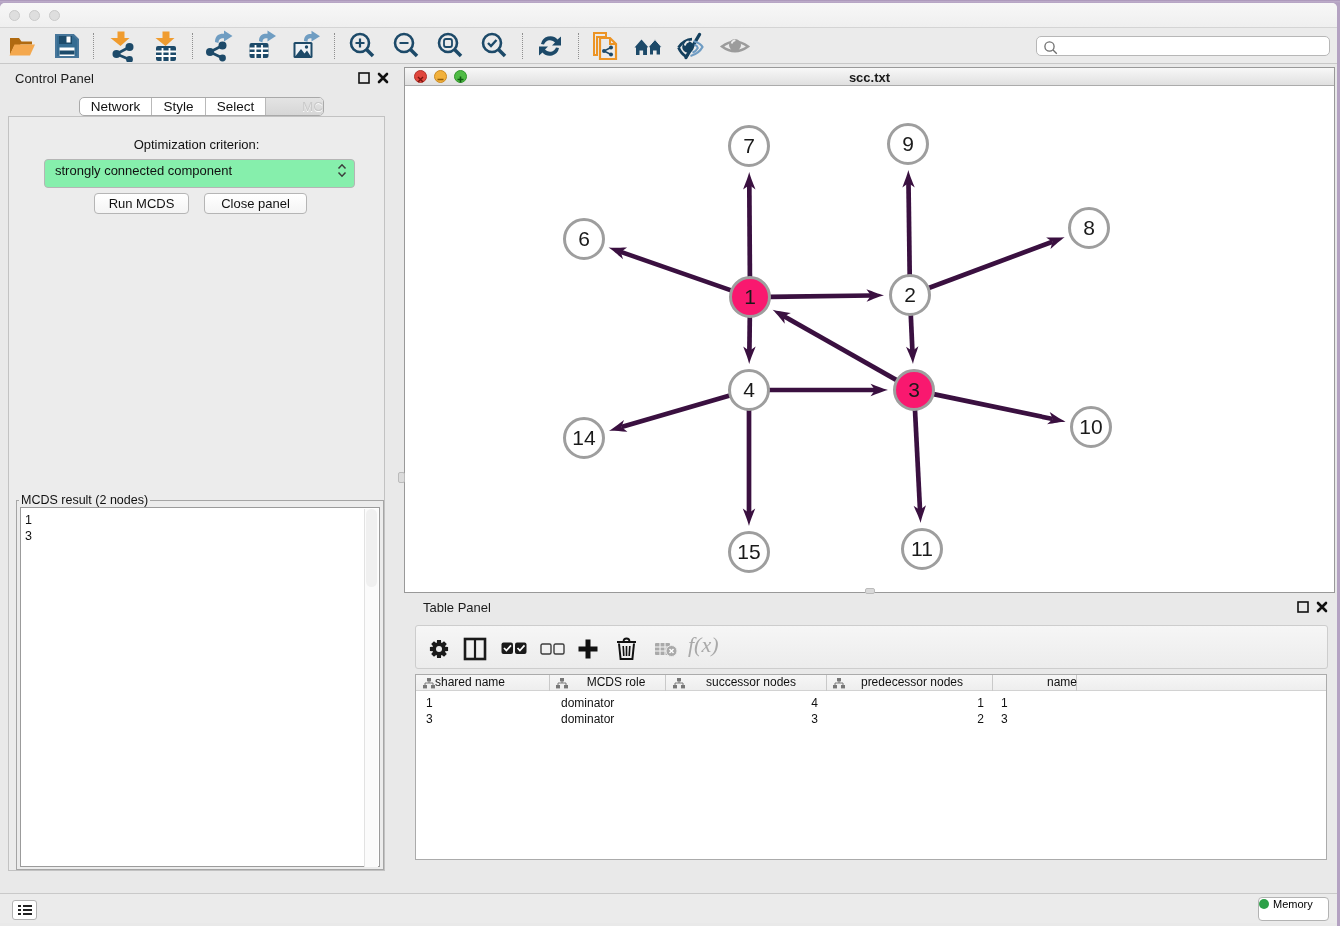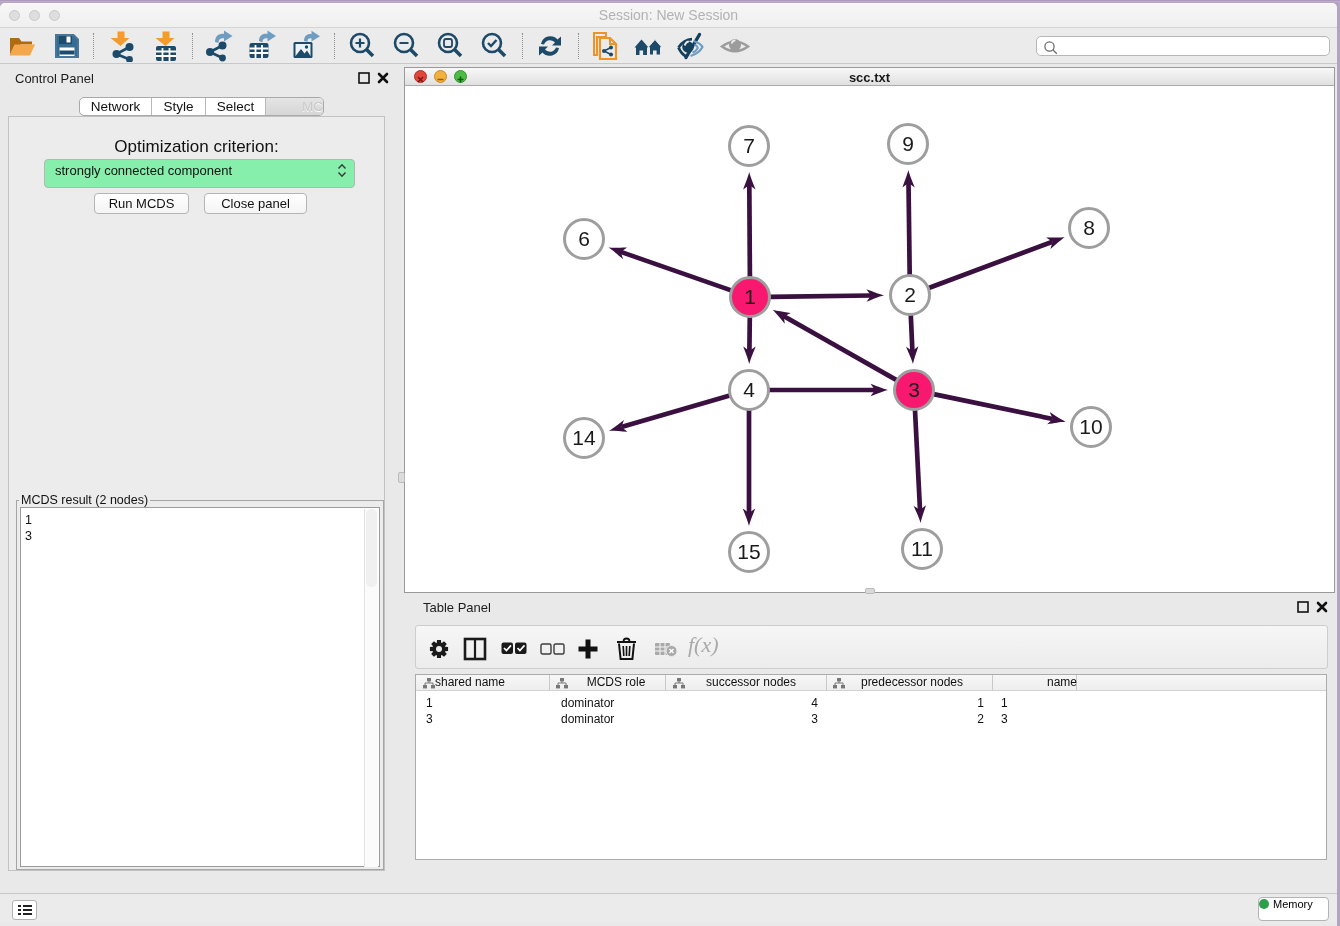--- a/index.html
+++ b/index.html
@@ -44,21 +44,20 @@
 text.nl { font-family:"Liberation Sans",sans-serif; font-size:21px; fill:#1a1a1a; text-anchor:middle; }
 svg.graph { transform:translateZ(0); }
 </style>
 </head>
 <body>
 <div id="app">
   <div id="titlebar">
     <div class="tl" style="left:9px;"></div>
     <div class="tl" style="left:29px;"></div>
     <div class="tl" style="left:49px;"></div>
-    <div id="titletext">Session: New Session</div>
   </div>
   <div id="toolbar">
     <svg class="ticon" style="left:6px;" width="32" height="32" viewBox="0 0 32 32">
       <path d="M4 25 V8 h9 l2.5 3.5 H26 V14 H6 Z" fill="#b06a10"></path>
       <path d="M4 25 V11.5 h8 l2.5 3 H26 l0 2 H8 Z" fill="#b06a10"></path>
       <path d="M3.5 25.5 L8.5 14.5 h20.5 L24 25.5 Z" fill="#f4a84e"></path>
     </svg>
     <svg class="ticon" style="left:51px;" width="32" height="32" viewBox="0 0 32 32">
       <path d="M5 5 h17.5 L27 9.5 V27 H5 Z" fill="#356c92"></path>
       <rect x="8" y="5" width="13" height="9" fill="#1d4b6b"></rect>
@@ -196,21 +195,21 @@
     <rect x="2" y="2" width="10" height="10" fill="none" stroke="#111" stroke-width="1.6"></rect>
     <path d="M22 3 l8 8 M30 3 l-8 8" stroke="#111" stroke-width="2.6" stroke-linecap="round"></path>
   </svg>
   <div id="cp-tabs">
     <div class="cptab" style="width:72px;">Network</div>
     <div class="cptab" style="width:54px;">Style</div>
     <div class="cptab" style="width:60px;">Select</div>
     <div class="cptab" style="width:57px;background:linear-gradient(#e4e4e4,#d6d6d6);color:#c9c9c9;text-shadow:0 1px 0 #fafafa;padding-left:36px;">MCDS</div>
   </div>
   <div id="cp-body">
-    <div style="position:absolute;left:0;top:20px;width:100%;text-align:center;font-size:17px;color:#111;">Optimization criterion:</div>
+    <div style="position:absolute;left:0;top:20px;width:100%;text-align:center;font-size:13px;color:#111;">Optimization criterion:</div>
     <div style="position:absolute;left:35px;top:42px;width:311px;height:29px;background:#86efac;border:1px solid #b5b5b5;border-radius:4px;font-size:13px;color:#111;">
       <span style="position:absolute;left:10px;top:3px;">strongly connected component</span>
       <svg style="position:absolute;right:7px;top:3px;" width="10" height="15" viewBox="0 0 10 15">
         <path d="M1.5 5.5 L5 1.8 L8.5 5.5" fill="none" stroke="#3c3c3c" stroke-width="1.5"></path>
         <path d="M1.5 9.5 L5 13.2 L8.5 9.5" fill="none" stroke="#3c3c3c" stroke-width="1.5"></path>
       </svg>
     </div>
     <div class="btn" style="position:absolute;left:85px;top:76px;width:95px;height:21px;line-height:20px;">Run MCDS</div>
     <div class="btn" style="position:absolute;left:195px;top:76px;width:103px;height:21px;line-height:20px;">Close panel</div>
     <fieldset style="position:absolute;left:7px;top:376px;width:368px;height:377px;border:1px solid #a5a5a5;">

